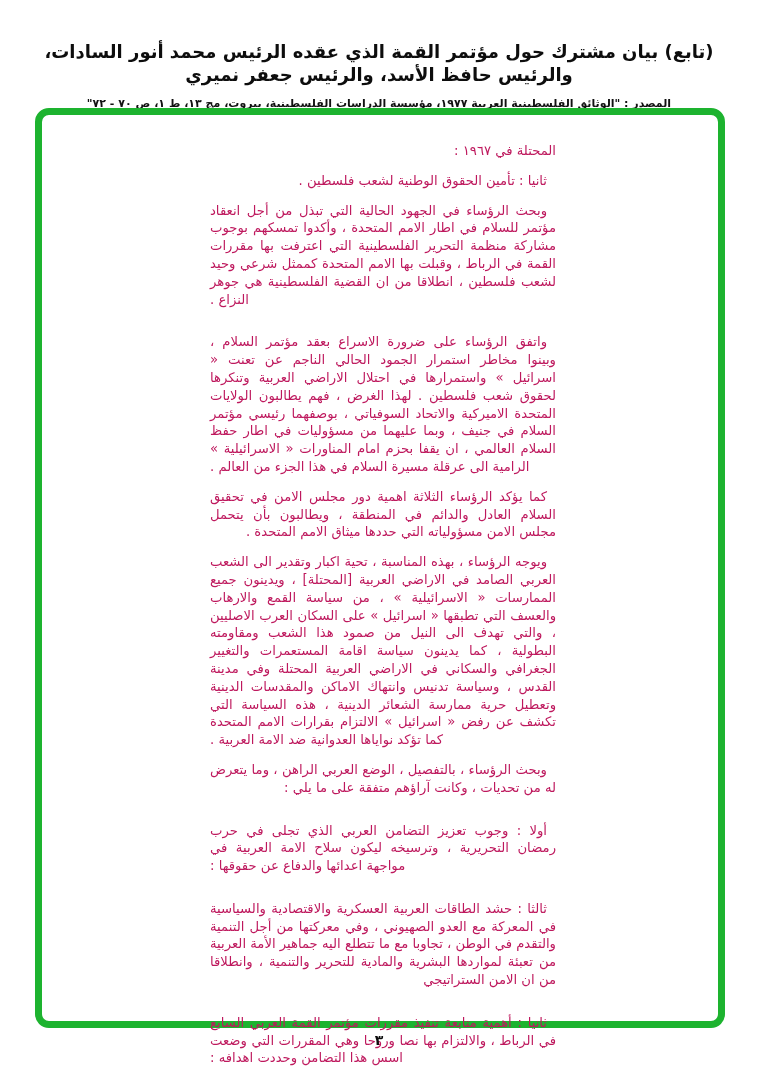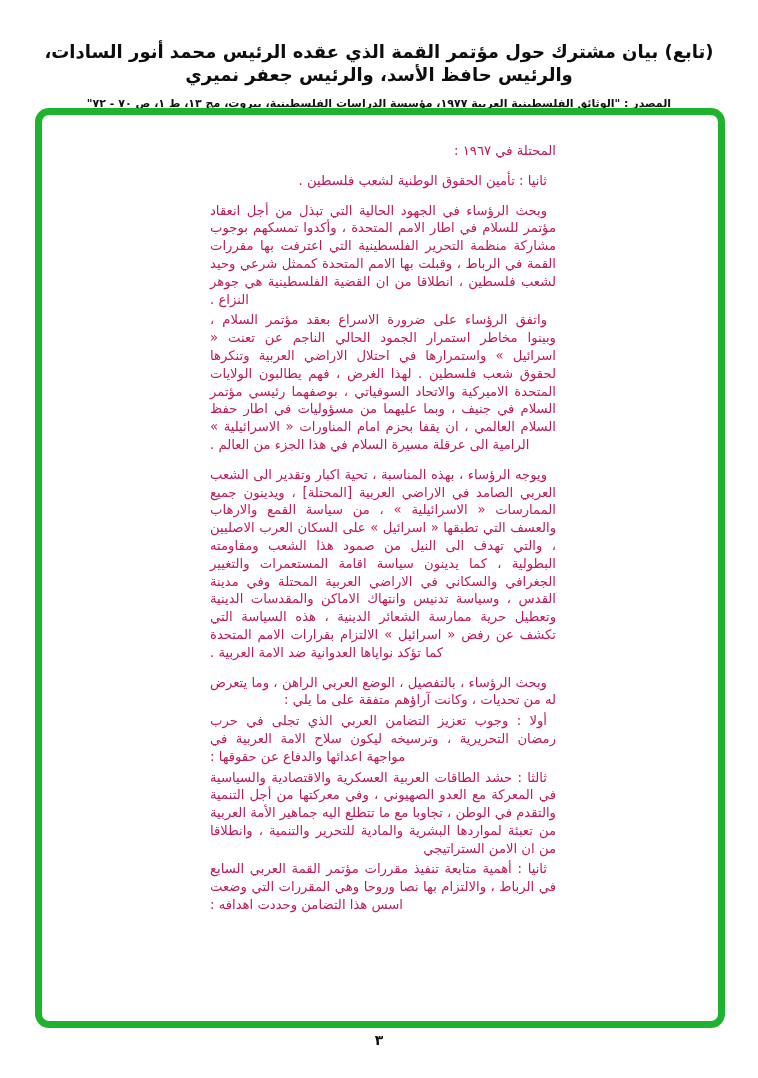--- a/index.html
+++ b/index.html
@@ -49,21 +49,21 @@
   }
   .para {
     margin: 0;
     text-align: justify;
     text-align-last: right;
   }
   .para.indent { text-indent: 9px; margin-top: 12px; }
   .para.single { text-align: right; }
   .para.last-left { text-align-last: left; }
   .para.last-right { text-align-last: right; }
-  .para.gap { margin-top: 3px; }
+  .para.gap { margin-top: 25px; }
   .page-number {
     position: absolute;
     top: 1032px; left: 0; right: 0;
     text-align: center;
     font-size: 14px;
     font-weight: bold;
     color: #0d0d0d;
   }
 </style>
 </head>
@@ -74,20 +74,21 @@
   <div class="header-source">المصدر : "الوثائق الفلسطينية العربية ١٩٧٧، مؤسسة الدراسات الفلسطينية، بيروت، مج ١٣، ط ١، ص ٧٠ - ٧٢"</div>
 </div>
 
 <div class="frame" style="border-color: rgb(29, 179, 47);"></div>
 
 <div class="doc-body" style="color: #be185d;">
     <p class="para single">المحتلة في ١٩٦٧ :</p>
     <p class="para single indent">ثانيا : تأمين الحقوق الوطنية لشعب فلسطين .</p>
     <p class="para last-left indent">وبحث الرؤساء في الجهود الحالية التي تبذل من أجل انعقاد مؤتمر للسلام في اطار الامم المتحدة ، وأكدوا تمسكهم بوجوب مشاركة منظمة التحرير الفلسطينية التي اعترفت بها مقررات القمة في الرباط ، وقبلت بها الامم المتحدة كممثل شرعي وحيد لشعب فلسطين ، انطلاقا من ان القضية الفلسطينية هي جوهر النزاع .</p>
     <p class="para last-left indent gap">واتفق الرؤساء على ضرورة الاسراع بعقد مؤتمر السلام ، وبينوا مخاطر استمرار الجمود الحالي الناجم عن تعنت « اسرائيل » واستمرارها في احتلال الاراضي العربية وتنكرها لحقوق شعب فلسطين . لهذا الغرض ، فهم يطالبون الولايات المتحدة الاميركية والاتحاد السوفياتي ، بوصفهما رئيسي مؤتمر السلام في جنيف ، وبما عليهما من مسؤوليات في اطار حفظ السلام العالمي ، ان يقفا بحزم امام المناورات « الاسرائيلية » الرامية الى عرقلة مسيرة السلام في هذا الجزء من العالم .</p>
+    <p class="para last-right indent">كما يؤكد الرؤساء الثلاثة اهمية دور مجلس الامن في تحقيق السلام العادل والدائم في المنطقة ، ويطالبون بأن يتحمل مجلس الامن مسؤولياته التي حددها ميثاق الامم المتحدة .</p>
     <p class="para last-left indent">ويوجه الرؤساء ، بهذه المناسبة ، تحية اكبار وتقدير الى الشعب العربي الصامد في الاراضي العربية [المحتلة] ، ويدينون جميع الممارسات « الاسرائيلية » ، من سياسة القمع والارهاب والعسف التي تطبقها « اسرائيل » على السكان العرب الاصليين ، والتي تهدف الى النيل من صمود هذا الشعب ومقاومته البطولية ، كما يدينون سياسة اقامة المستعمرات والتغيير الجغرافي والسكاني في الاراضي العربية المحتلة وفي مدينة القدس ، وسياسة تدنيس وانتهاك الاماكن والمقدسات الدينية وتعطيل حرية ممارسة الشعائر الدينية ، هذه السياسة التي تكشف عن رفض « اسرائيل » الالتزام بقرارات الامم المتحدة كما تؤكد نواياها العدوانية ضد الامة العربية .</p>
     <p class="para last-right indent">وبحث الرؤساء ، بالتفصيل ، الوضع العربي الراهن ، وما يتعرض له من تحديات ، وكانت آراؤهم متفقة على ما يلي :</p>
     <p class="para last-left indent gap">أولا : وجوب تعزيز التضامن العربي الذي تجلى في حرب رمضان التحريرية ، وترسيخه ليكون سلاح الامة العربية في مواجهة اعدائها والدفاع عن حقوقها :</p>
     <p class="para last-right indent gap">ثالثا : حشد الطاقات العربية العسكرية والاقتصادية والسياسية في المعركة مع العدو الصهيوني ، وفي معركتها من أجل التنمية والتقدم في الوطن ، تجاوبا مع ما تتطلع اليه جماهير الأمة العربية من تعبئة لمواردها البشرية والمادية للتحرير والتنمية ، وانطلاقا من ان الامن الستراتيجي</p>
     <p class="para last-left indent gap">ثانيا : أهمية متابعة تنفيذ مقررات مؤتمر القمة العربي السابع في الرباط ، والالتزام بها نصا وروحا وهي المقررات التي وضعت اسس هذا التضامن وحددت اهدافه :</p>
   </div>
 
 <div class="page-number">٣</div>
 
 </body></html>

